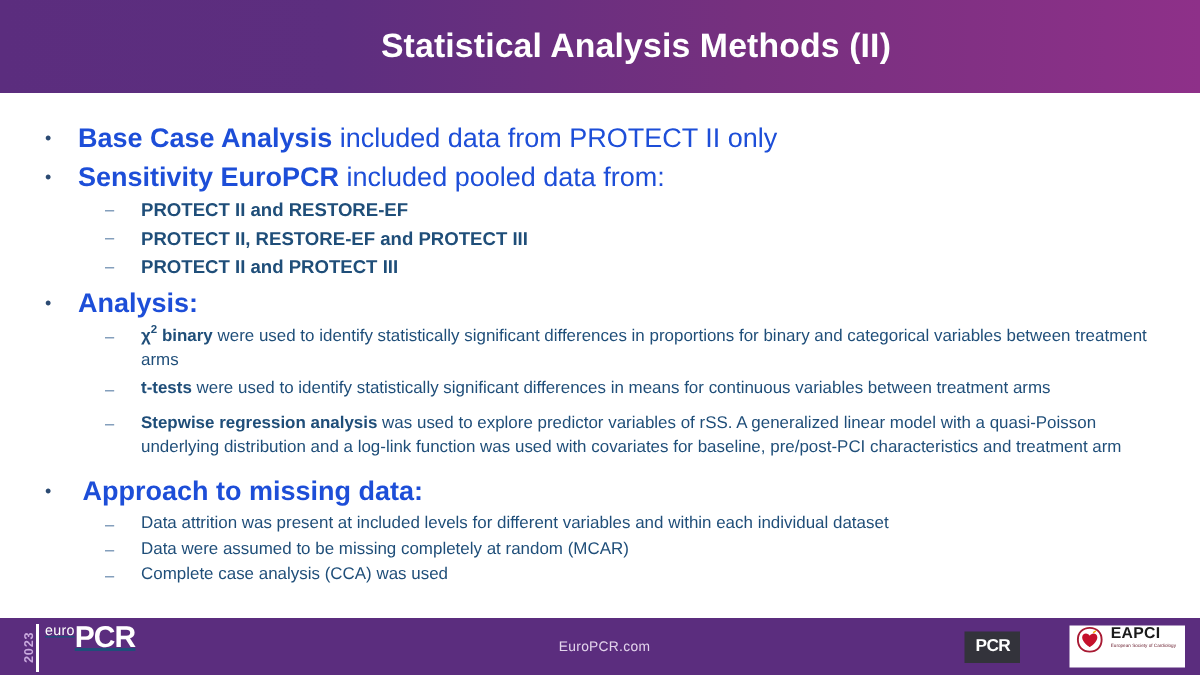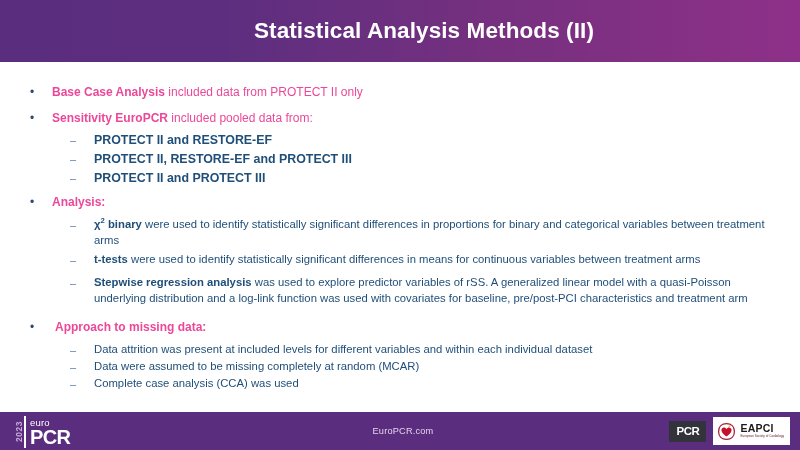--- a/index.html
+++ b/index.html
@@ -60,24 +60,24 @@
   }
   .l1 .dot {
     width: 22px;
     flex: 0 0 22px;
     font-size: 12px;
     line-height: 19px;
     color: #2B4A72;
     text-align: left;
   }
   .l1 .l1text {
-    font-size: 12px;
+    font-size: 18px;
     line-height: 19px;
     font-weight: normal;
-    color: #ec4899;
+    color: #1d4ed8;
     flex: 1 1 auto;
   }
   .l1 .l1text b { font-weight: bold; }
 
   
   .l1.indent .dot { flex: 0 0 25px; width: 25px; }
 
   
   .l2 {
     display: flex;
@@ -141,22 +141,23 @@
     transform: rotate(180deg);
     display: flex;
     align-items: center;
     justify-content: center;
     padding-right: 2px;
   }
   .europcr-right {
     border-left: 2px solid #ffffff;
     padding-left: 4px;
     display: flex;
-    flex-direction: column;
+    flex-direction: row;
     justify-content: center;
+    text-decoration: underline;
   }
   .europcr-euro {
     color: #ffffff;
     font-size: 9.5px;
     line-height: 10px;
     letter-spacing: 0.2px;
   }
   .europcr-pcr {
     color: #ffffff;
     font-size: 20px;
@@ -180,23 +181,24 @@
     font-size: 11.5px;
     font-weight: bold;
     letter-spacing: -0.4px;
     padding: 5px 7px 5px 7px;
     line-height: 11px;
   }
   .eapci-badge {
     background: #ffffff;
     height: 28px;
     display: flex;
-    align-items: center;
+    align-items: flex-start;
     gap: 4px;
     padding: 0 6px 0 4px;
+    margin-left: 26px;
   }
   .eapci-heart { flex: 0 0 auto; display: block; }
   .eapci-texts { display: flex; flex-direction: column; justify-content: center; }
   .eapci-name {
     color: #1A1A1A;
     font-size: 10.5px;
     font-weight: bold;
     line-height: 11px;
     letter-spacing: 0.2px;
   }

